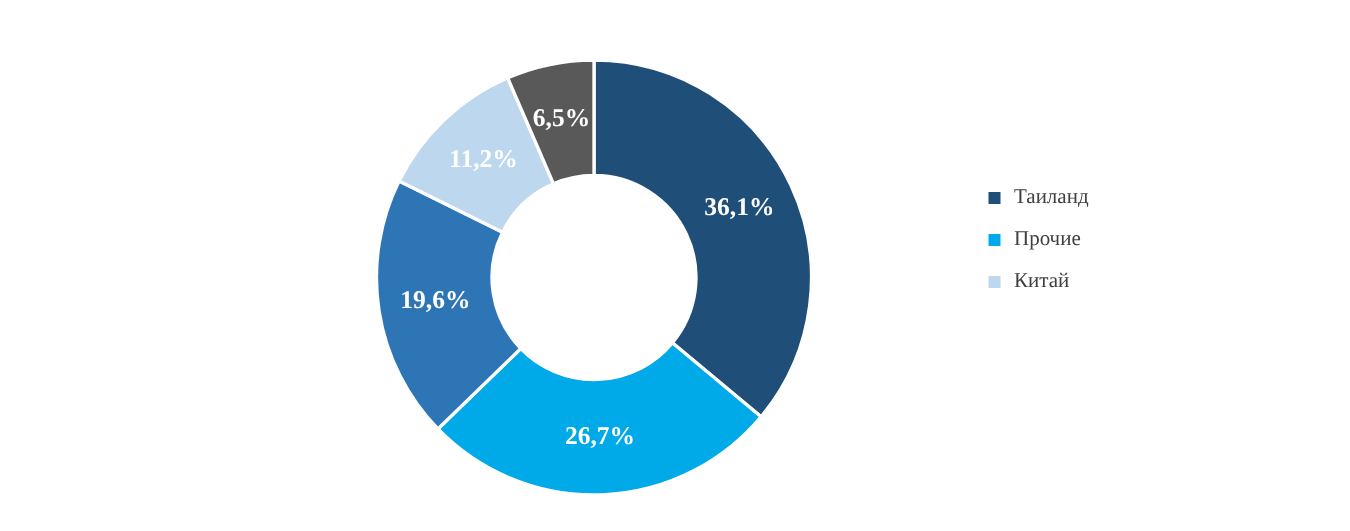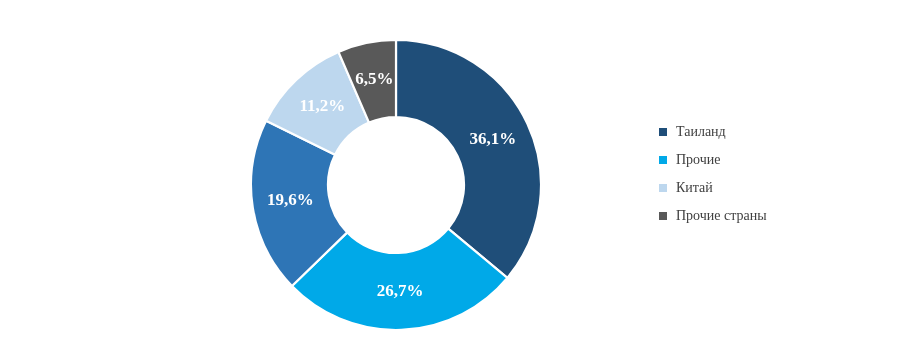--- a/index.html
+++ b/index.html
@@ -96,19 +96,15 @@
         <span class="legend-label">Таиланд</span>
       </div>
       <div class="legend-item">
         <span class="legend-swatch" style="background: rgb(0, 169, 232);"></span>
         <span class="legend-label">Прочие</span>
       </div>
       <div class="legend-item">
         <span class="legend-swatch" style="background: rgb(189, 215, 238);"></span>
         <span class="legend-label">Китай</span>
       </div>
-      <div class="legend-item">
-        <span class="legend-swatch" style="background: rgb(89, 89, 89);"></span>
-        <span class="legend-label">Прочие страны</span>
-      </div>
     </div>
 
 </div>
 
 </body></html>

